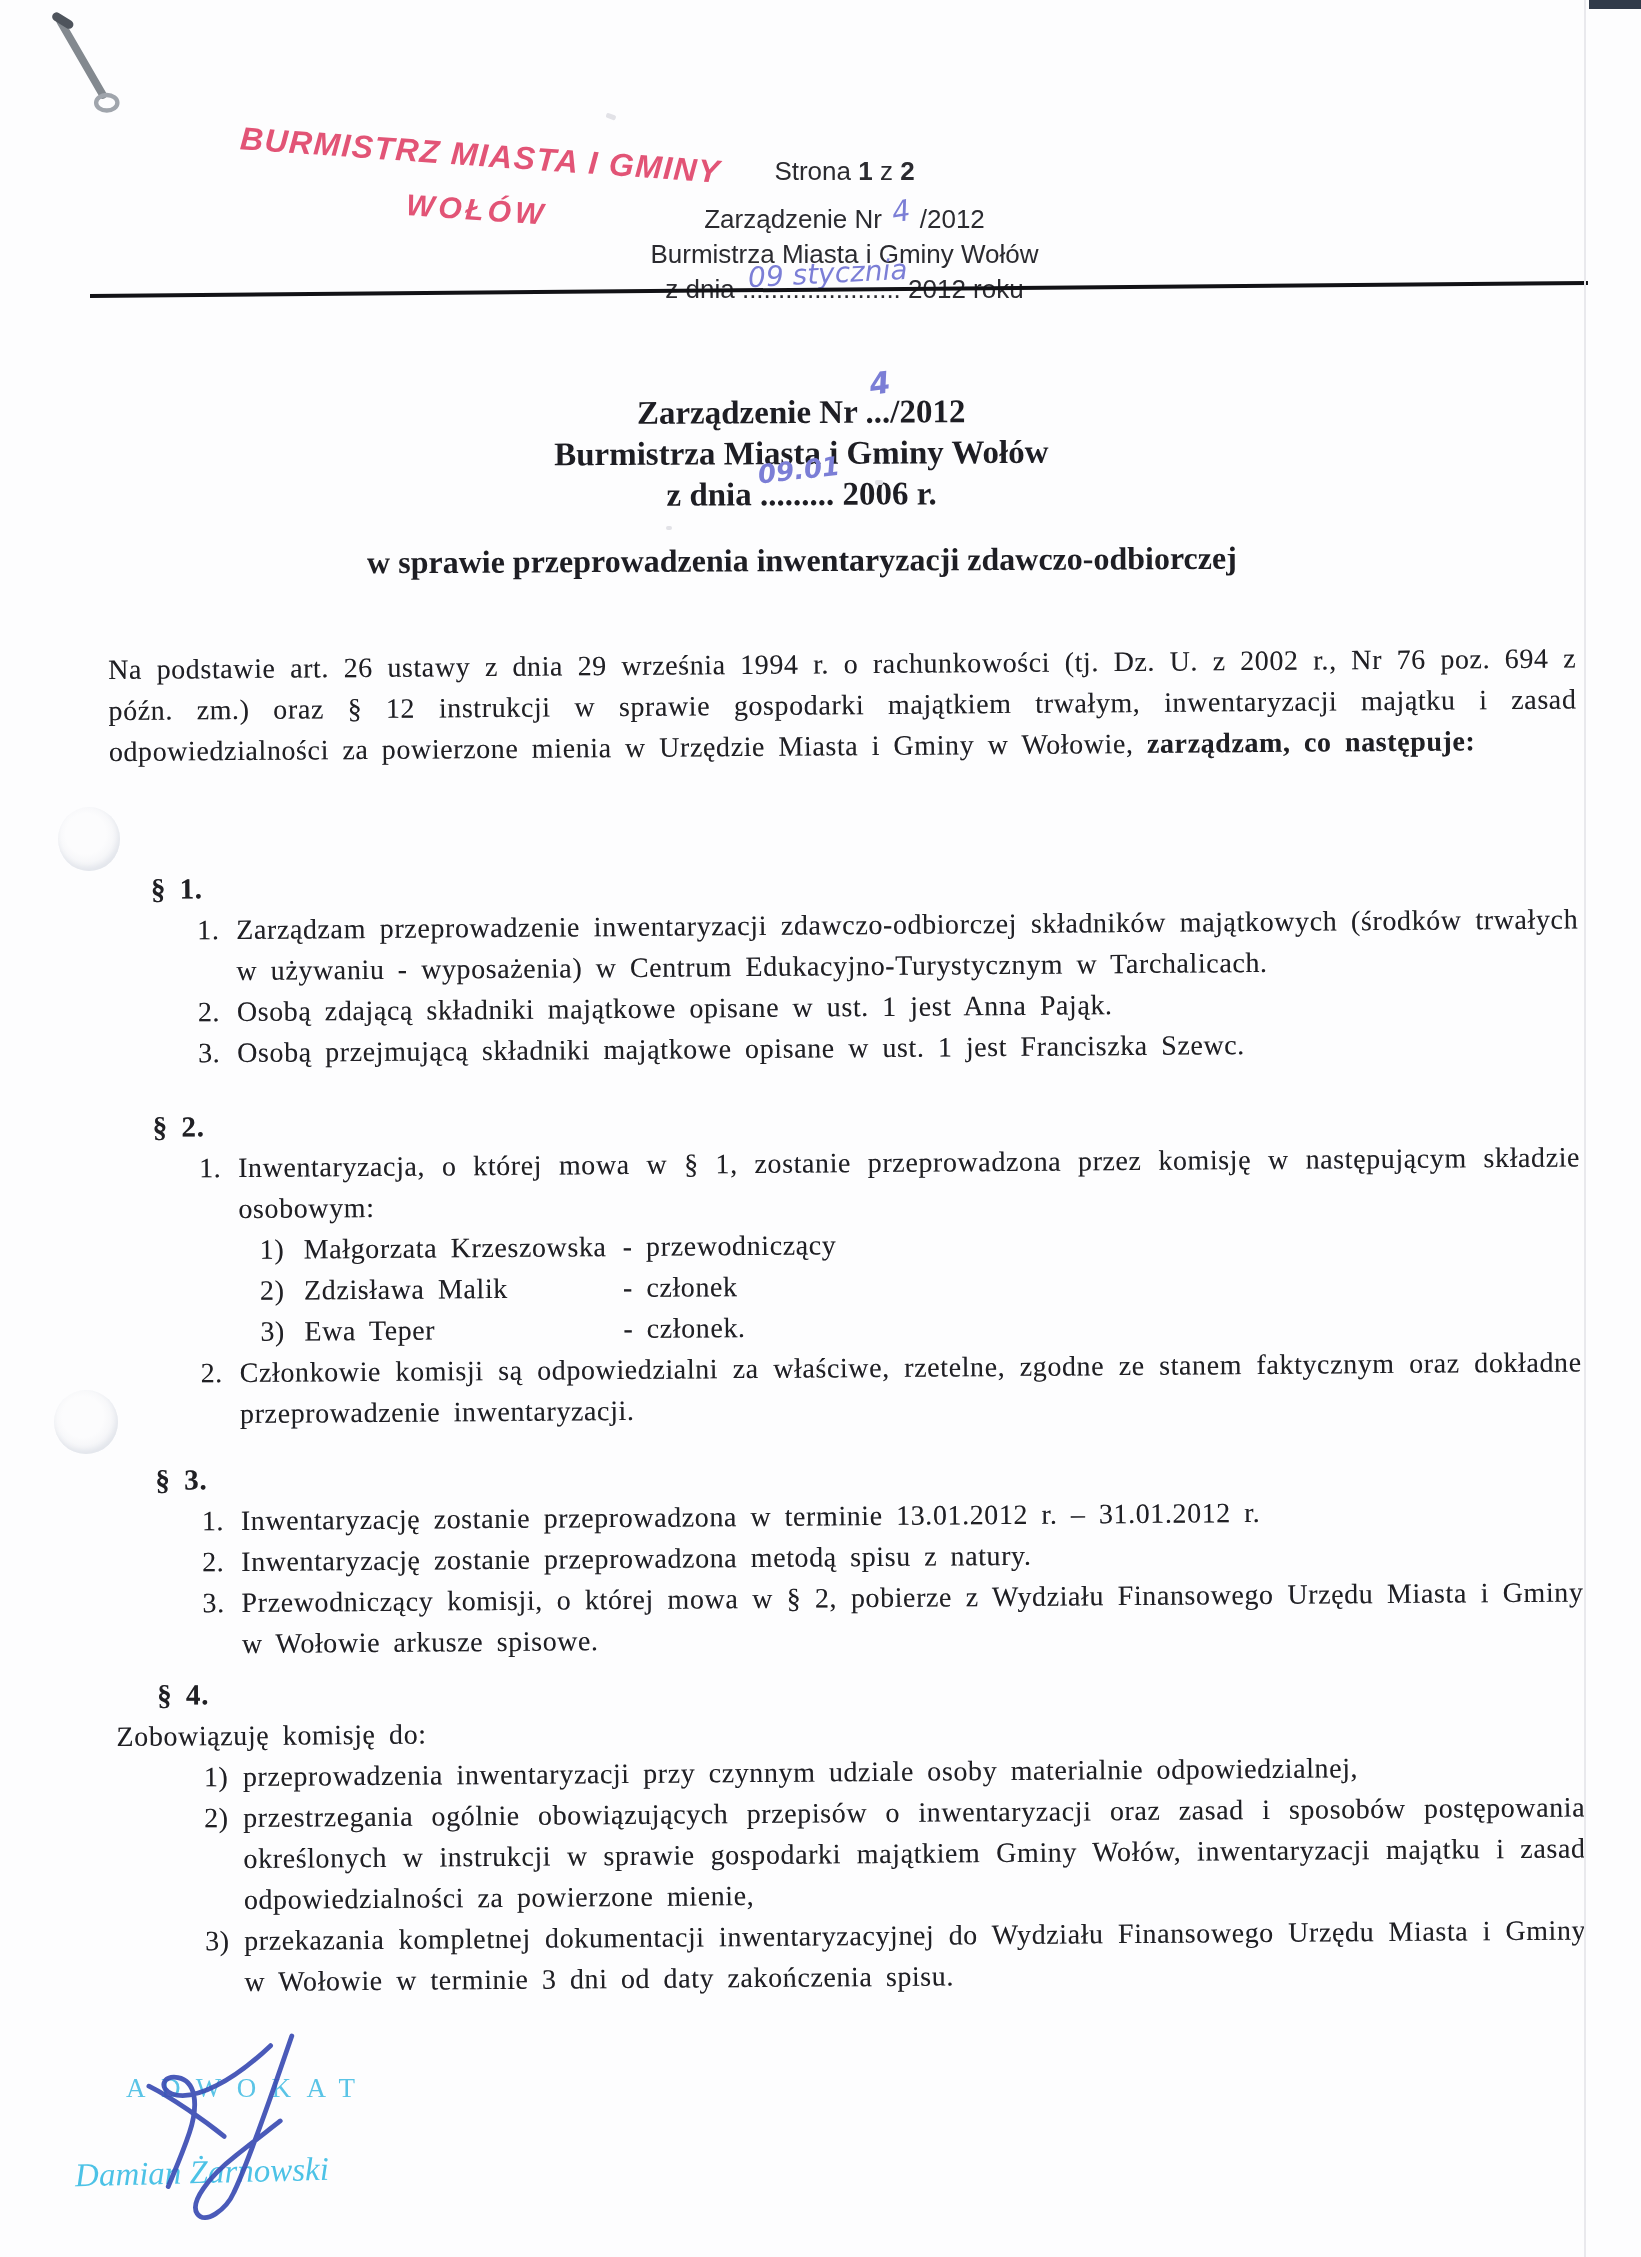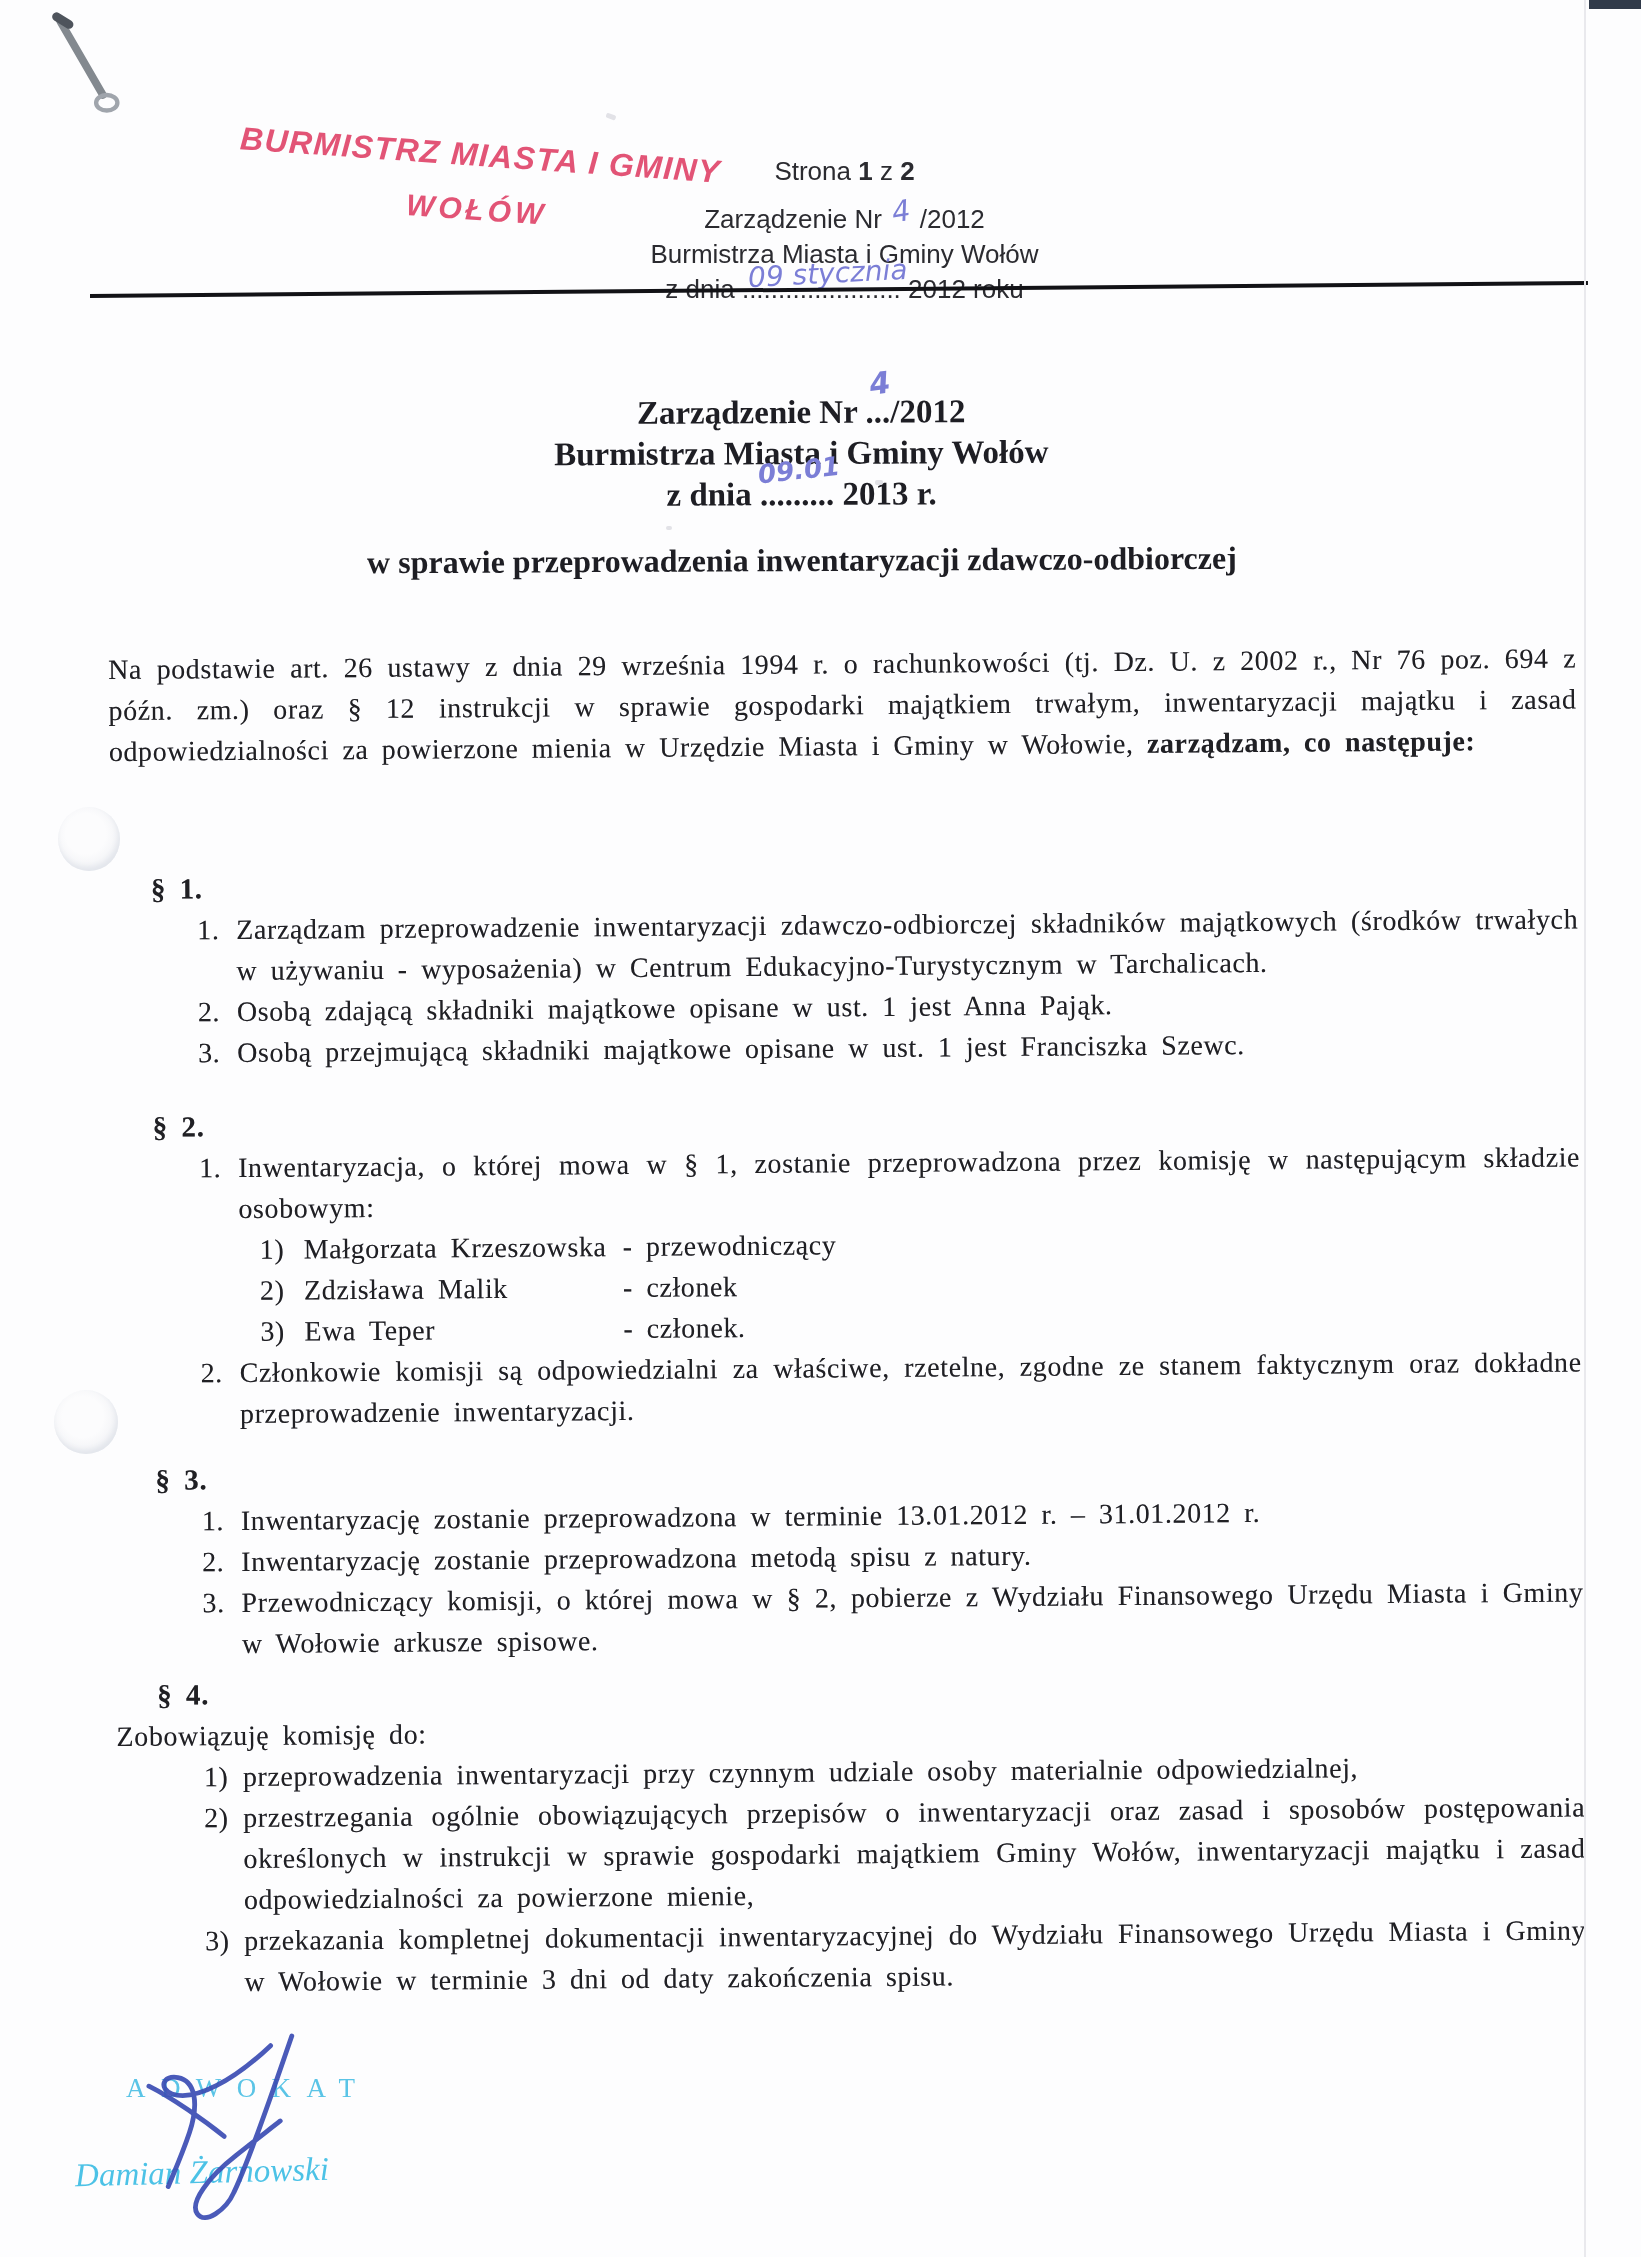--- a/index.html
+++ b/index.html
@@ -90,21 +90,21 @@
     <div><span>Zarządzenie Nr</span><span class="hw hw-no4">4</span><span>/2012</span></div>
     <div>Burmistrza Miasta i Gminy Wołów</div>
     <div><span>z dnia </span><span class="rel-dots"><span>......................</span><span class="hw hw-date-hdr">09 stycznia</span></span><span> 2012 roku</span></div>
   </div>
 
   <div class="rule"></div>
 
   <div class="title-block">
     <div><span>Zarządzenie Nr </span><span class="rel-dots"><span>...</span><span class="hw hw-no4b">4</span></span><span>/2012</span></div>
     <div>Burmistrza Miasta i Gminy Wołów</div>
-    <div><span>z dnia </span><span class="rel-dots"><span>.........</span><span class="hw hw-date2">09.01</span></span><span> 2013 r.</span></div>
+    <div><span>z dnia </span><span class="rel-dots"><span>.........</span><span class="hw hw-date2">09.01</span></span><span> 2006 r.</span></div>
     <div class="subject">w sprawie przeprowadzenia inwentaryzacji zdawczo-odbiorczej</div>
   </div>
 
   <div class="doc-body">
     <p class="preamble"><span>Na podstawie art. 26 ustawy z dnia 29 września 1994 r. o rachunkowości (tj. Dz. U. z 2002 r., Nr 76 poz. 694 z późn. zm.) oraz § 12 instrukcji w sprawie gospodarki majątkiem trwałym, inwentaryzacji majątku i zasad odpowiedzialności za powierzone mienia w Urzędzie Miasta i Gminy w Wołowie, </span><b>zarządzam, co następuje:</b></p>
 
     <div class="sec-head mt1">§ 1.</div>
     <div class="li">
         <span class="li-no">1.</span>
         <span class="li-text">Zarządzam przeprowadzenie inwentaryzacji zdawczo-odbiorczej składników majątkowych (środków trwałych w używaniu - wyposażenia) w Centrum Edukacyjno-Turystycznym w Tarchalicach.</span>

